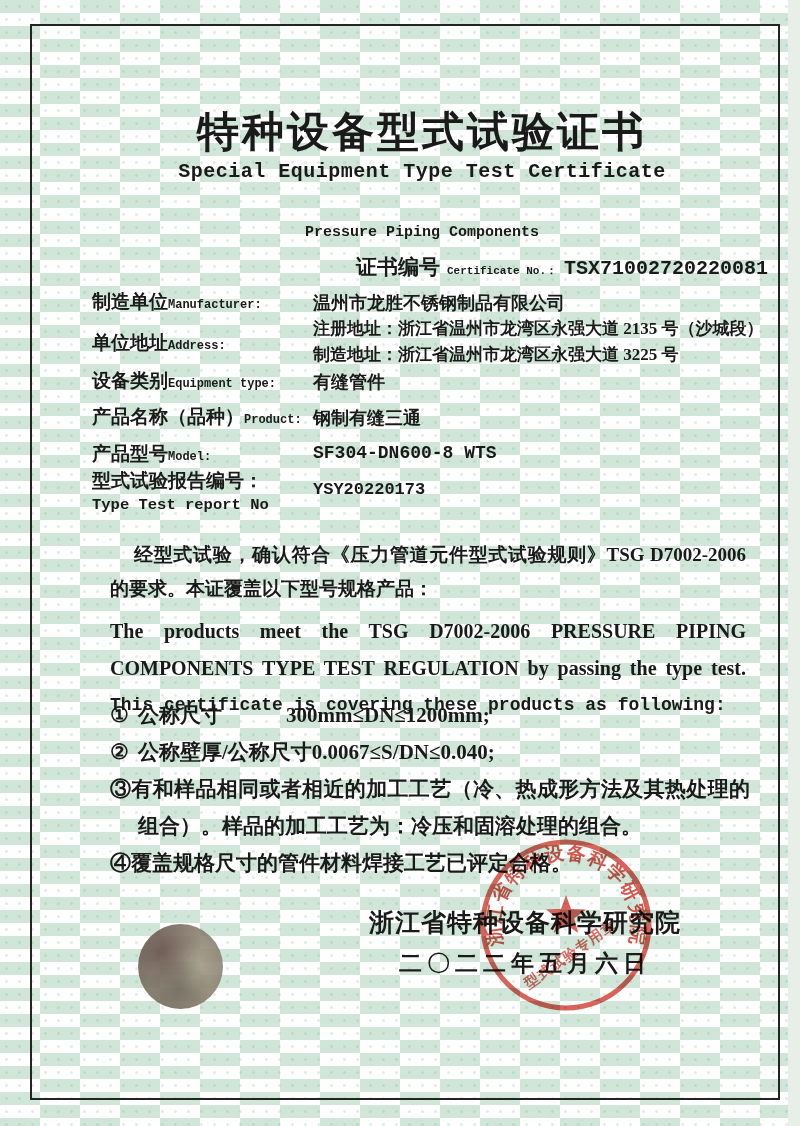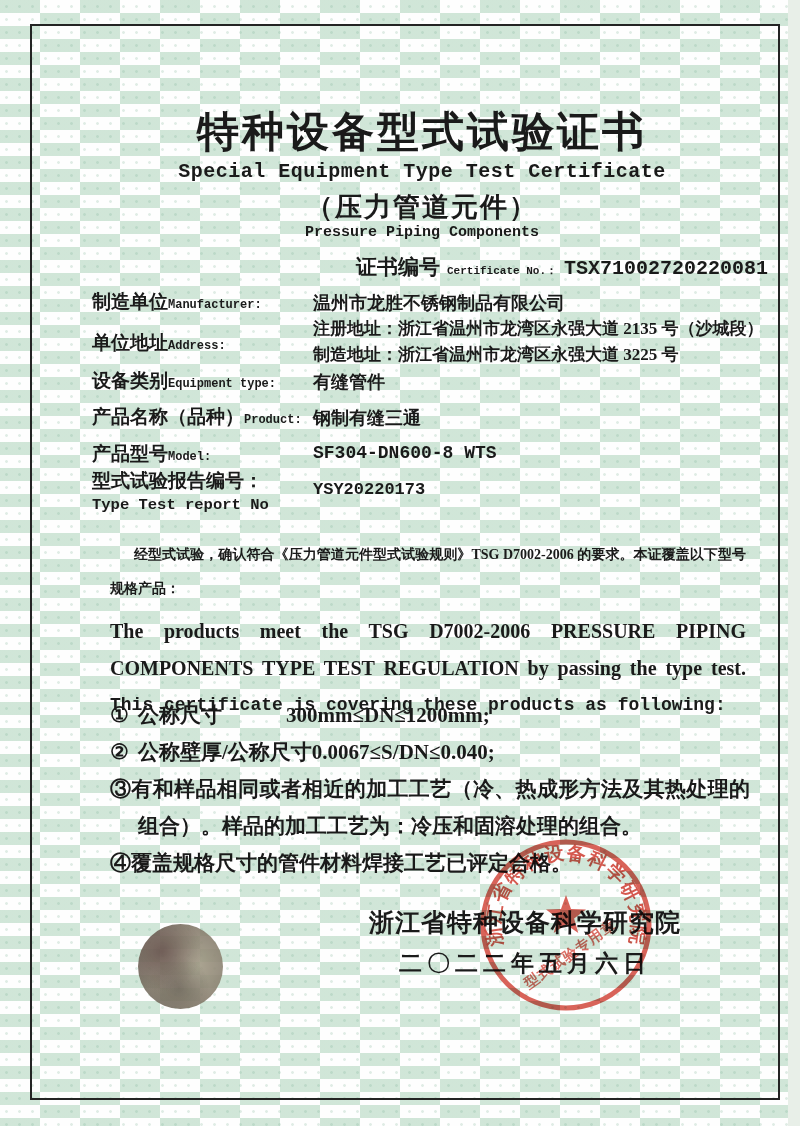--- a/index.html
+++ b/index.html
@@ -23,21 +23,21 @@
   .certno .en{font-family:"Liberation Mono",monospace;font-size:11px;font-weight:700;}
   .certno .val{font-family:"Liberation Mono",monospace;font-size:20px;font-weight:700;}
   .flabel{position:absolute;left:92px;display:flex;align-items:baseline;white-space:nowrap;}
   .flabel .cn{font-size:19px;font-weight:800;}
   .flabel .en{font-family:"Liberation Mono",monospace;font-size:12px;font-weight:700;}
   .fval{position:absolute;left:313px;font-size:18px;font-weight:700;white-space:nowrap;}
   .fval.mono{font-family:"Liberation Mono",monospace;}
   .addr{font-size:17px;}
   .lbl2{position:absolute;left:92px;font-family:"Liberation Mono",monospace;font-size:15.5px;font-weight:700;white-space:nowrap;}
   .decl{position:absolute;left:110px;top:538px;width:636px;}
-  .decl .cn{margin:0;font-size:14px;line-height:34px;font-weight:600;text-align:justify;text-indent:24px;}
+  .decl .cn{margin:0;font-size:19px;line-height:34px;font-weight:600;text-align:justify;text-indent:24px;}
   .decl .enb{margin:7px 0 0;font-size:20px;line-height:37px;font-weight:700;text-align:justify;text-align-last:justify;}
   .decl .enm{margin:8px 0 0;font-family:"Liberation Mono",monospace;font-size:18px;font-weight:600;}
   .plist{position:absolute;left:110px;top:697px;width:640px;font-size:21px;font-weight:600;line-height:37px;}
   .plist .head{font-weight:800;margin-bottom:3px;}
   .li{display:flex;align-items:baseline;}
   .li .mk{width:28px;flex:none;}
   .li .nm{min-width:148px;flex:none;}
   .litext{padding-left:28px;text-indent:-28px;text-align:justify;}
   .footer{position:absolute;left:333px;top:906px;width:384px;text-align:center;}
   .footer .org-cn{font-size:25px;font-weight:800;letter-spacing:1px;}
@@ -55,21 +55,20 @@
   }
 </style>
 </head>
 <body>
 
 <div class="page">
   <div class="frame"></div>
 
   <div class="ctr title-cn">特种设备型式试验证书</div>
   <div class="ctr title-en">Special Equipment Type Test Certificate</div>
-  <div class="ctr sub-cn">（压力管道元件）</div>
   <div class="ctr sub-en">Pressure Piping Components</div>
 
   <div class="certno">
     <span class="cn">证书编号</span>
     <span class="en">Certificate No.：</span>
     <span class="val">TSX71002720220081</span>
   </div>
 
   <div class="flabel" style="top:289px">
     <span class="cn">制造单位</span>

